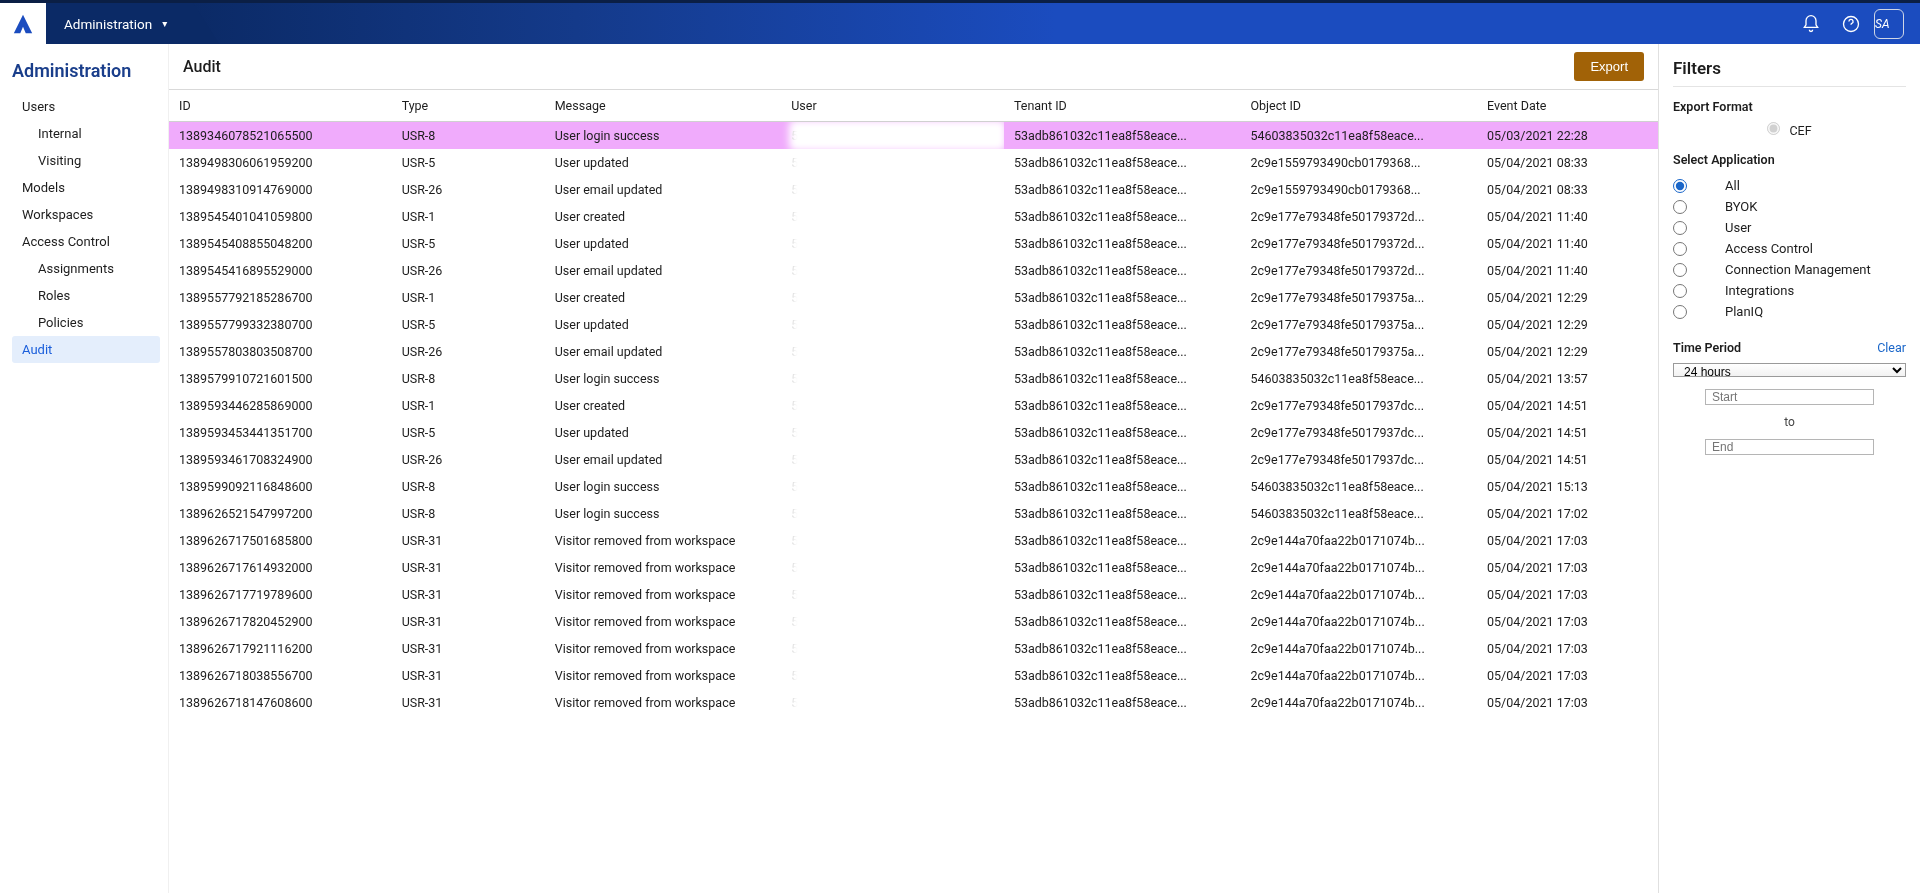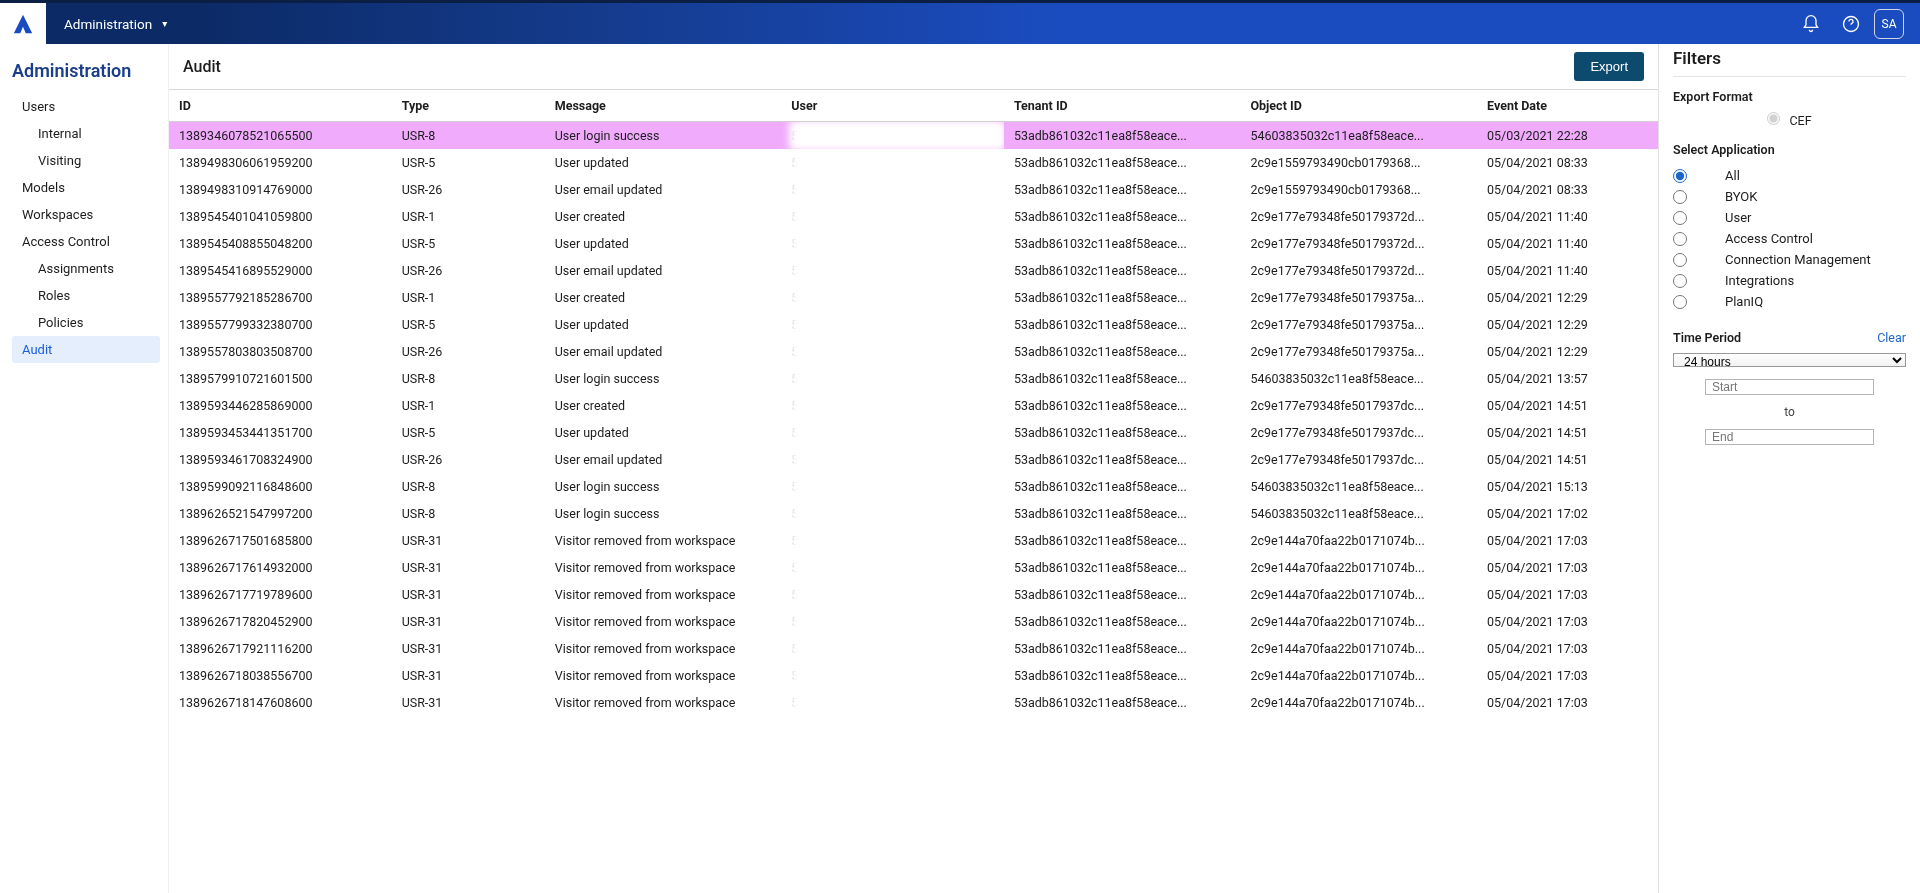--- a/index.html
+++ b/index.html
@@ -21,48 +21,48 @@
   }
   .app-tab .caret { margin-left:10px; font-size:10px; }
   .app-tab::after {
     content:""; position:absolute; right:-26px; top:0; width:0; height:0;
     border-top:41px solid transparent;
     border-left:26px solid #0b2a66;
   }
   .topbar .spacer { flex:1; }
   .topbar .icon-btn { width:34px; height:34px; display:flex; align-items:center; justify-content:center; color:#fff; margin-right:6px; cursor:pointer; }
   .topbar .icon-btn svg { width:20px; height:20px; stroke:#fff; fill:none; }
-  .avatar { width:30px; height:30px; border-radius:6px; border:1.5px solid #cfd6e6; display:flex; align-items:center; justify-content:center; color:#fff; font-size:12px; margin-right:16px; }
+  .avatar { width:30px; height:30px; border-radius:6px; border:1.5px solid #cfd6e6; display:flex; align-items:center; color:#fff; font-size:12px; margin-right:16px;font-style:italic; }
 
   
   .body-wrap { display:flex; height:calc(100% - 44px); }
   .left-nav { width:168px; padding:16px 8px 0 12px; }
   .left-nav h1 { font-size:18px; font-weight:600; color:#1a3e8b; margin-bottom:12px; }
   .nav-item { padding:6px 10px; border-radius:3px; cursor:pointer; color:#1d1d1d; font-size:13px; }
   .nav-sub  { padding:6px 10px 6px 26px; cursor:pointer; color:#1d1d1d; font-size:13px; }
   .nav-item.active { background:#e4eefc; color:#1a5edb; }
 
   .center {
     flex:1; min-width:0; display:flex; flex-direction:column;
     border-left:1px solid #f0f0f0;
   }
   .center-header {
     height:46px; display:flex; align-items:center; justify-content:space-between;
     padding:0 14px; border-bottom:1px solid #d9d9d9;
   }
   .center-header h2 { font-size:16px; font-weight:500; }
   .export-btn {
-    background:#0c4a6e; color:#fff; border:none; padding:7px 16px; border-radius:3px; font-size:13px; cursor:pointer;
+    background:#a16207; color:#fff; border:none; padding:7px 16px; border-radius:3px; font-size:13px; cursor:pointer;
   }
 
   
   .table-wrap { flex:1; overflow:auto; }
   table { width:100%; border-collapse:collapse; table-layout:fixed; }
   thead th {
-    text-align:left; font-weight:700; font-size:12.5px; padding:8px 10px;
+    text-align:left; font-weight:400; font-size:12.5px; padding:8px 10px;
     border-bottom:1px solid #d0d0d0; background:#fff; position:sticky; top:0;
     white-space:nowrap;
   }
   tbody td {
     padding:6px 10px; font-size:12.5px; border-bottom:0;
     white-space:nowrap; overflow:hidden; text-overflow:ellipsis;
   }
   tbody tr:first-child { background:#f0abfc; }
   .redacted {
     position:relative;
@@ -71,21 +71,21 @@
     content:""; position:absolute; left:14px; right:4px; top:4px; bottom:4px;
     background:#fff; filter:blur(2px); border-radius:2px;
     box-shadow:0 0 6px 6px #fff;
   }
   
   .table-wrap::-webkit-scrollbar { width:10px; }
   .table-wrap::-webkit-scrollbar-thumb { background:#c7c7c7; border-radius:5px; }
   .table-wrap::-webkit-scrollbar-track { background:#f0f0f0; }
 
   
-  .right-panel { width:262px; border-left:1px solid #e0e0e0; padding:4px 14px 0 14px; font-size:13px; }
+  .right-panel { width:262px; border-left:1px solid #e0e0e0; padding:14px 14px 0 14px; font-size:13px; }
   .right-panel h2 { font-size:17px; font-weight:600; margin-bottom:6px; }
   .right-panel hr { border:none; border-top:1px solid #e4e4e4; margin:8px 0 12px; }
   .rp-label { font-size:12.5px; font-weight:600; margin-bottom:8px; }
   .radio-row { display:flex; align-items:center; gap:20px; margin-bottom:14px; font-size:12.5px;justify-content:center; }
   .radio-row input { margin-right:6px; }
   .radio-list div { display:flex; align-items:center; gap:24px; padding:3px 0; }
   .radio-list input[type=radio] { accent-color:#1a66c9; width:14px; height:14px; }
   .radio-list span { padding-left:14px; }
   .tp-header { display:flex; justify-content:space-between; align-items:center; margin:18px 0 8px; }
   .tp-header .clear { color:#1a66c9; font-size:12.5px; cursor:pointer; }

